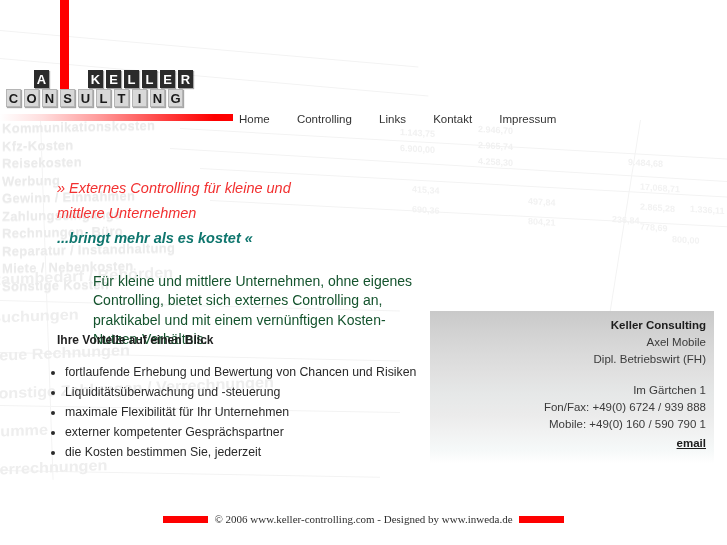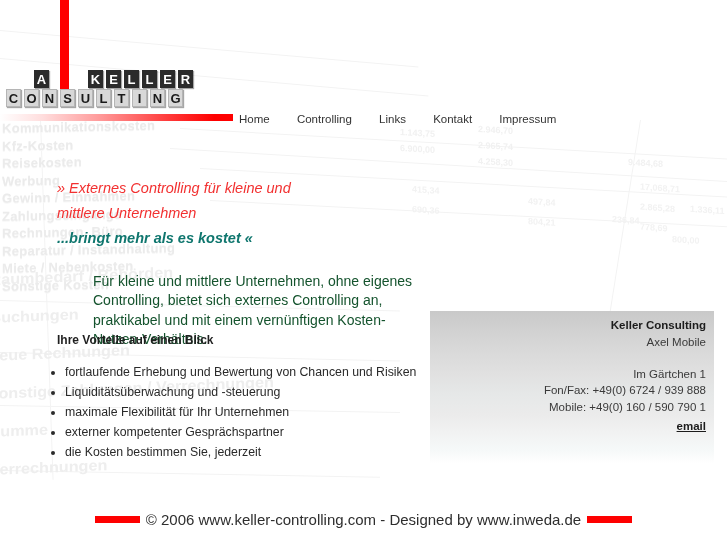--- a/index.html
+++ b/index.html
@@ -126,21 +126,21 @@
 
   
   .footer{
     position:absolute;left:0;top:512px;width:727px;height:14px;z-index:10;
     display:flex;align-items:center;justify-content:center;
   }
   .foot-bar{height:7px;background:#fe0000;}
   .foot-bar.left{width:45px;}
   .foot-bar.right{width:45px;}
   .foot-text{
-    font-size:15px;color:#2e2e2e;padding:0 6px;white-space:nowrap;
+    font-size:11px;color:#2e2e2e;padding:0 6px;white-space:nowrap;font-family:Liberation Serif, serif;
   }
 </style>
 </head>
 <body>
 
 <div class="page">
 
   <div class="bg-layer">
 
     <div class="grid-line" style="left:180px;top:128px;width:600px;transform:rotate(3.2deg);"></div>
@@ -266,20 +266,21 @@
     <li>fortlaufende Erhebung und Bewertung von Chancen und Risiken</li>
     <li>Liquiditätsüberwachung und -steuerung</li>
     <li>maximale Flexibilität für Ihr Unternehmen</li>
     <li>externer kompetenter Gesprächspartner</li>
     <li>die Kosten bestimmen Sie, jederzeit</li>
   </ul>
 
   <div class="contact">
     <div class="c-name">Keller Consulting</div>
     <div>Axel Mobile</div>
+    <div>Dipl. Betriebswirt (FH)</div>
     <div class="c-gap"></div>
     <div>Im Gärtchen 1</div>
     <div>Fon/Fax: +49(0) 6724 / 939 888</div>
     <div>Mobile: +49(0) 160 / 590 790 1</div>
     <div class="c-email">
       <a href="#">email</a>
     </div>
   </div>
 
   <div class="footer">

